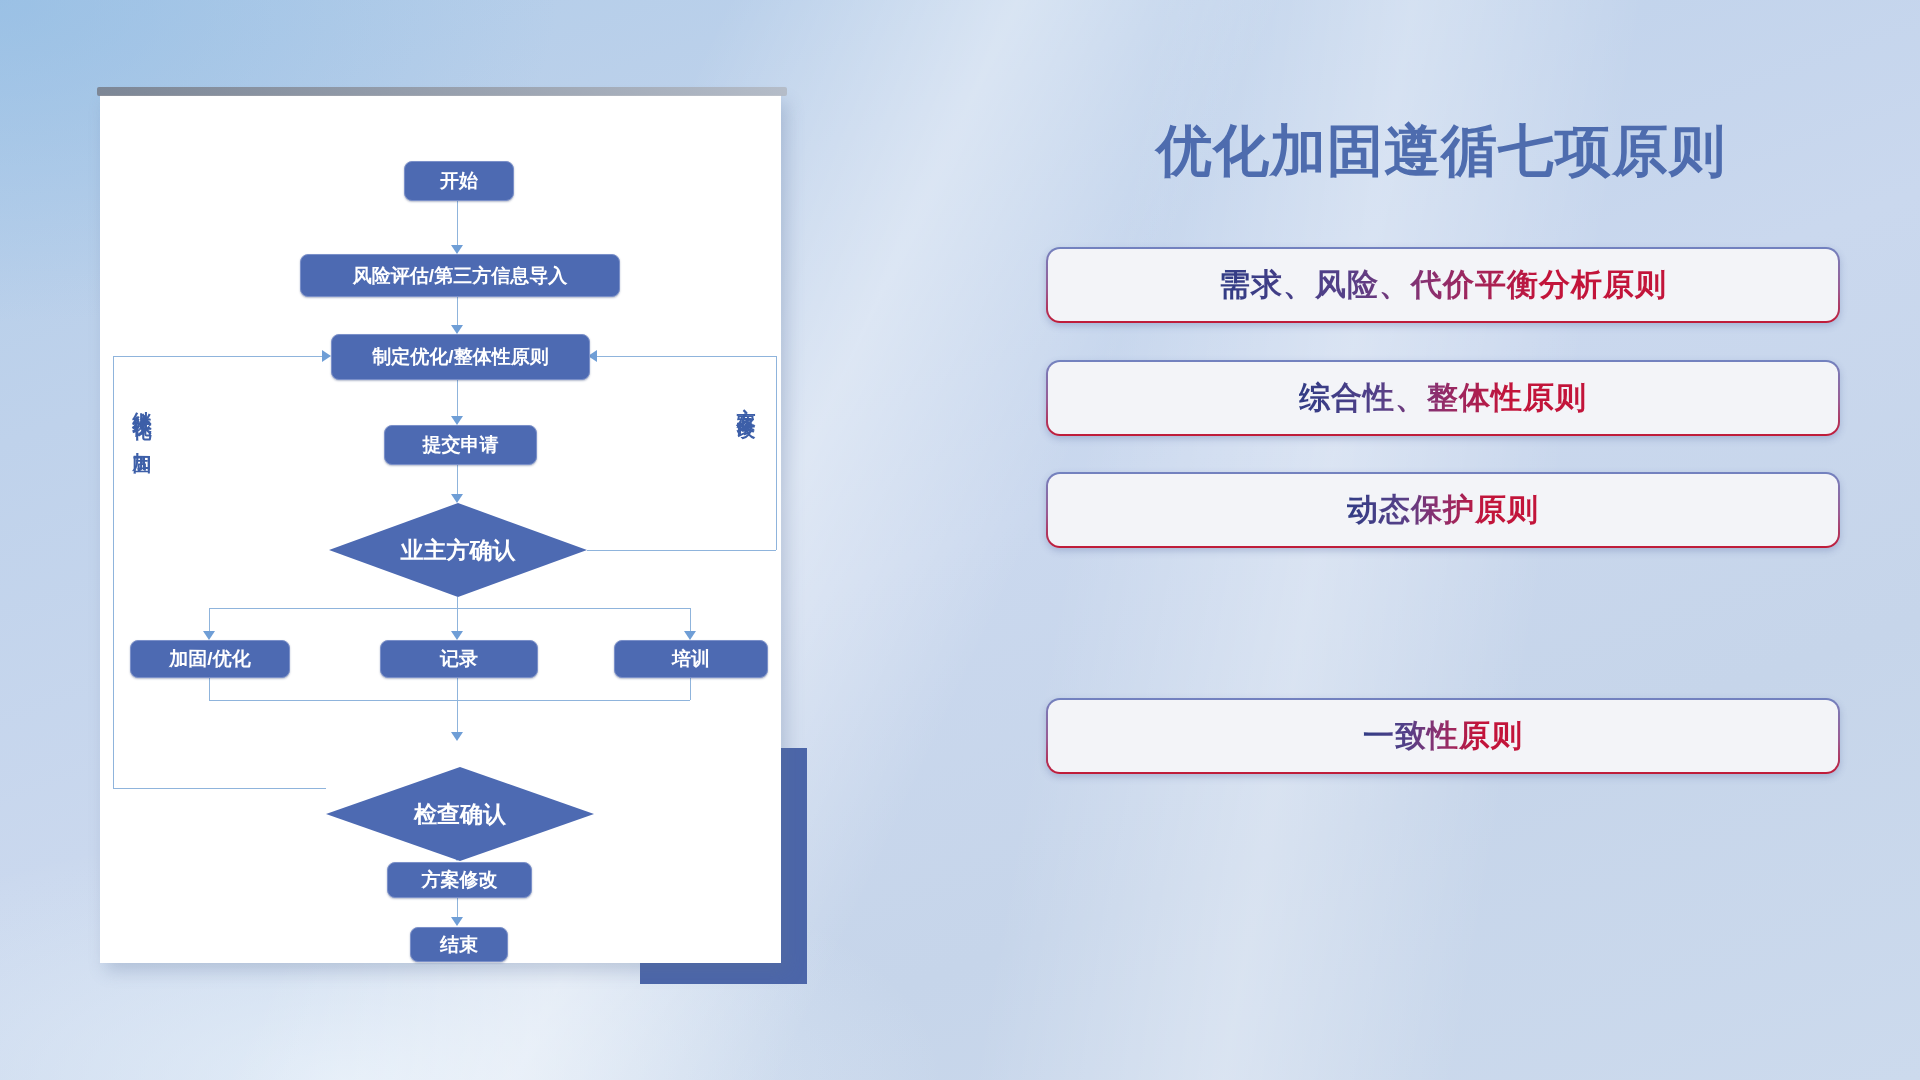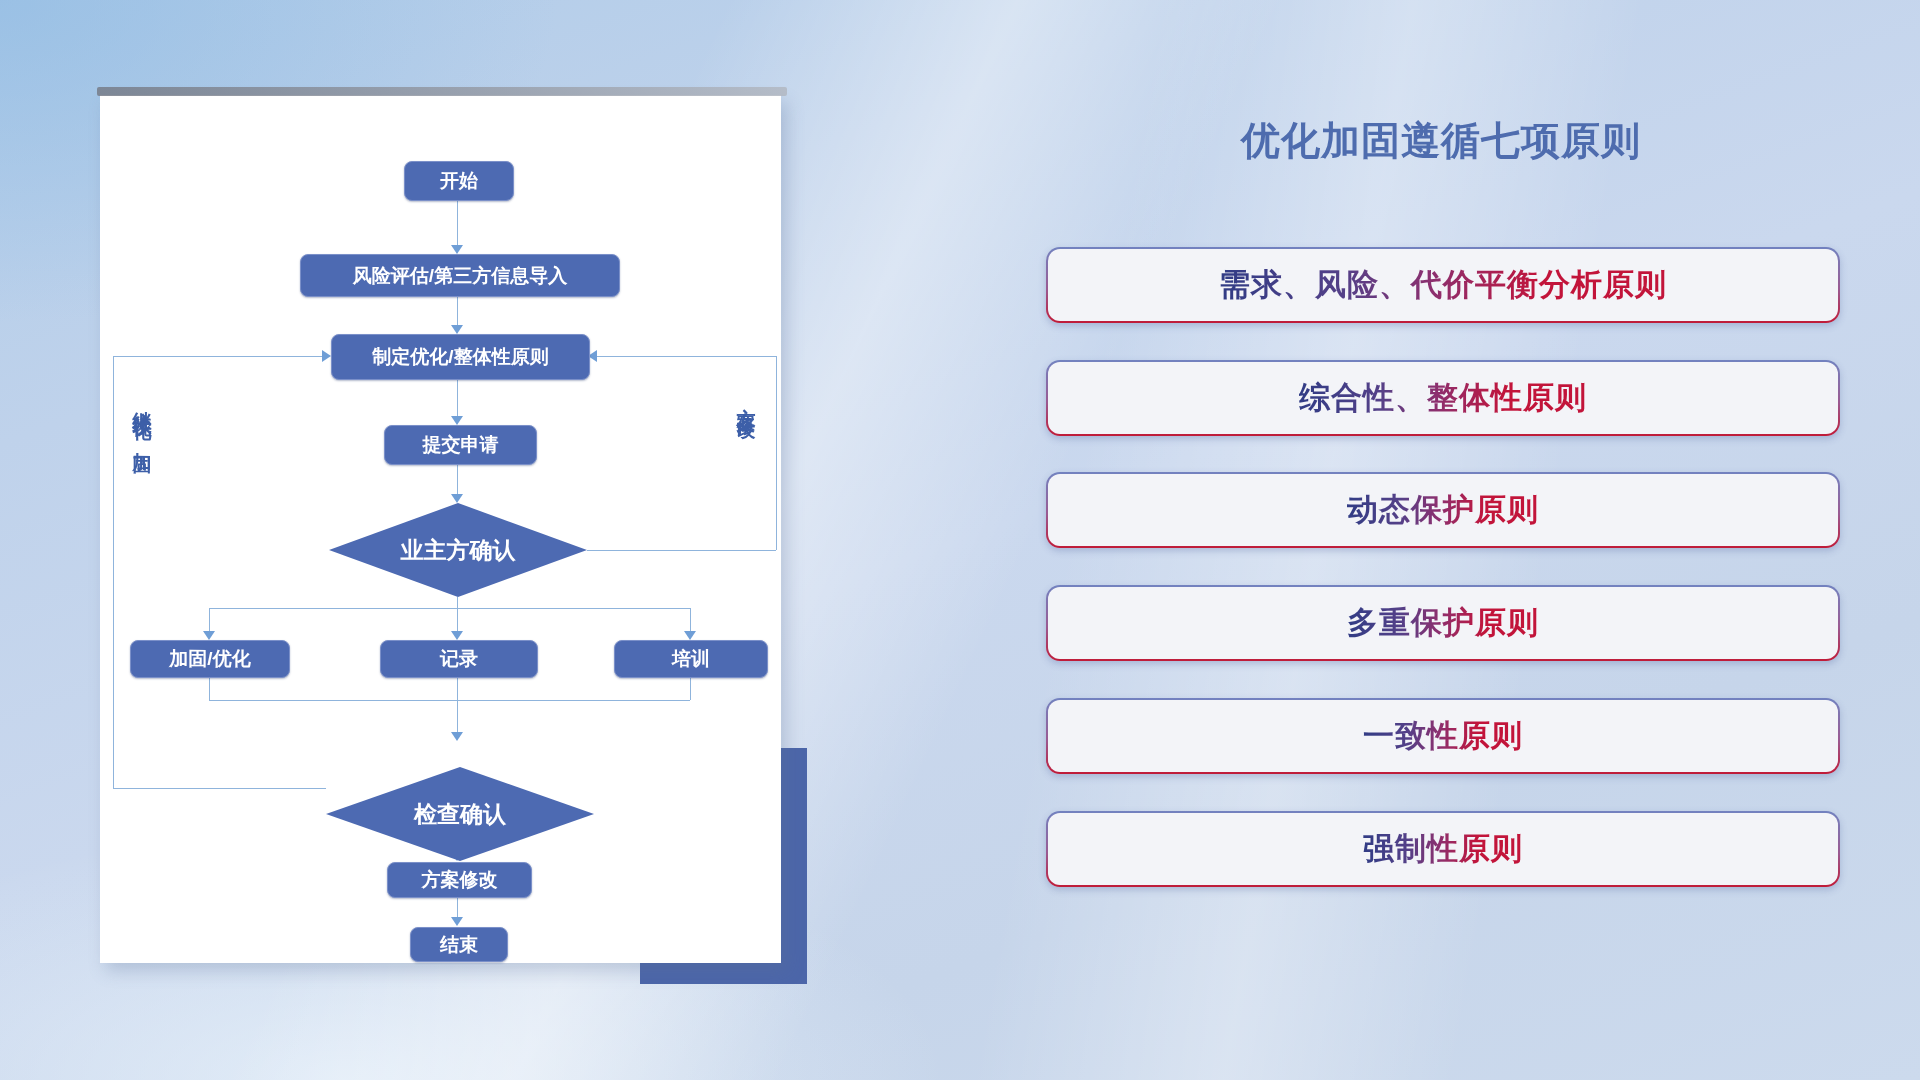--- a/index.html
+++ b/index.html
@@ -28,21 +28,21 @@
   .fl-vlabel{position:absolute;writing-mode:vertical-rl;text-orientation:upright;color:#3d5fa8;
           font-weight:bold;font-size:19px;letter-spacing:4px;line-height:1;}
   .ln{position:absolute;background:#8fb4dc;}
   .ah{position:absolute;width:0;height:0;}
   .ah.d{border-left:6px solid transparent;border-right:6px solid transparent;border-top:9px solid #6f9ed6;}
   .ah.r{border-top:6px solid transparent;border-bottom:6px solid transparent;border-left:9px solid #6f9ed6;}
   .ah.l{border-top:6px solid transparent;border-bottom:6px solid transparent;border-right:9px solid #6f9ed6;}
 
   
   .panel-title{position:absolute;left:1046px;top:114px;width:790px;text-align:center;
-        font-size:39px;font-weight:bold;color:#4e6cae;letter-spacing:1px;white-space:nowrap;}
+        font-size:56px;font-weight:bold;color:#4e6cae;letter-spacing:1px;white-space:nowrap;}
   .principle{position:absolute;left:1046px;width:790px;height:72px;border:2px solid transparent;
         border-radius:14px;display:flex;align-items:center;justify-content:center;
         background:linear-gradient(#f3f4f8,#f3f4f8) padding-box,
                    linear-gradient(180deg,#7282c0 0%,#9a5a92 55%,#c01b38 100%) border-box;
         box-shadow:0 3px 7px rgba(80,100,160,.3);}
   .principle span{font-size:31px;font-weight:600;letter-spacing:1px;white-space:nowrap;
         background:linear-gradient(90deg,#313c85 0%,#544088 28%,#8d2f6e 48%,#c2143a 72%,#c2143a 100%);
         -webkit-background-clip:text;background-clip:text;color:transparent;}
 </style>
 </head>
@@ -110,23 +110,17 @@
 
   <div class="principle" style="top:247px">
     <span>需求、风险、代价平衡分析原则</span>
   </div>
   <div class="principle" style="top:360px">
     <span>综合性、整体性原则</span>
   </div>
   <div class="principle" style="top:472px">
     <span>动态保护原则</span>
   </div>
-  <div class="principle" style="top:585px">
-    <span>多重保护原则</span>
-  </div>
   <div class="principle" style="top:698px">
     <span>一致性原则</span>
-  </div>
-  <div class="principle" style="top:811px">
-    <span>强制性原则</span>
   </div>
 
 </div>
 
 </body></html>

